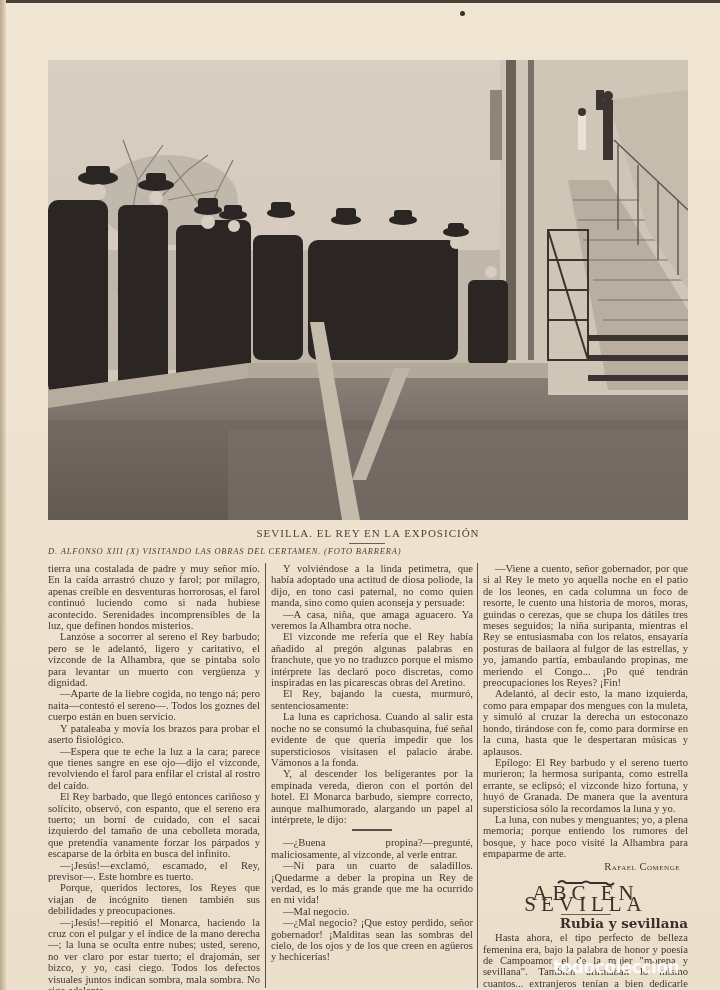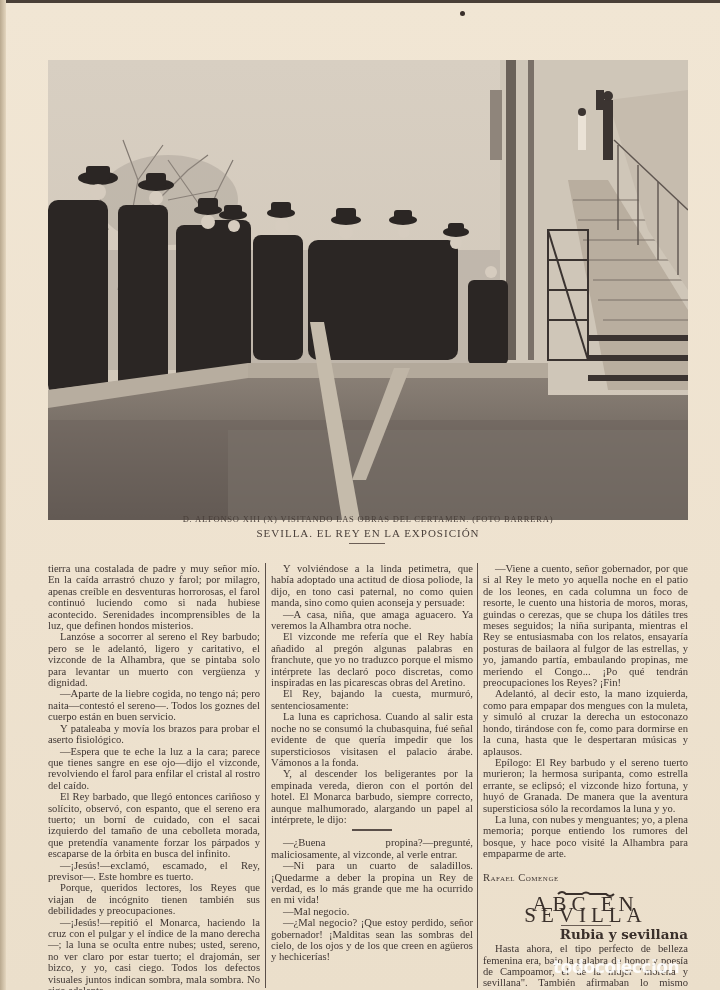--- a/index.html
+++ b/index.html
@@ -23,39 +23,39 @@
     background: #ddd4c6; overflow: hidden;
   }
   .photo svg { display:block; }
 
   .caption-title {
     position:absolute; left:48px; width:640px; top:527px; text-align:center;
     font-size:11px; letter-spacing:1px; color:#4a403b;
   }
   .caption-rule { position:absolute; left:349px; top:543px; width:36px; height:1px; background:#6b5e56; }
   .caption-sub {
-    position:absolute; left:48px; width:640px; top:514px; text-align:center;
-    font-size:8.5px; letter-spacing:0.8px; color:#4a403b;
+    position:absolute; left:48px; width:640px; top:546px; text-align:left;
+    font-size:8.5px; letter-spacing:0.8px; color:#4a403b;font-style:italic;
   }
 
   .col {
     position:absolute; top:563px; font-size:10.6px; line-height:11.4px;
     text-align: justify; color:#3e3532;
   }
   .col p { margin:0; text-indent:12px; }
   .col p.noindent { text-indent:0; }
   .col1 { left:48px; width:212px; }
   .col2 { left:271px; width:202px; }
   .col3 { left:483px; width:205px; }
   .vrule { position:absolute; top:563px; width:1px; background:#5a4f49; }
   .vr1 { left:265px; height:425px; }
   .vr2 { left:477px; height:425px; }
 
   .mid-rule { width:40px; height:2px; background:#5a4f49; margin:4px auto 6px; }
-  .sig { font-variant: small-caps; letter-spacing:0.5px; margin-top:12px; padding-right:8px; }
+  .sig { text-align:right; font-variant: small-caps; letter-spacing:0.5px; margin-top:1px; padding-right:8px; }
   .ornament { text-align:center; margin:6px 0 2px; height:8px; }
   .section-head {
     text-align:center; font-size:21px; letter-spacing:5px; color:#3a302b; margin-top:2px;
   }
   .sub-rule { width:50px; height:1px; background:#6b5e56; margin:3px auto 3px; }
   .article-head { text-align:right; font-size:13.5px; font-weight:bold; color:#3a302b; margin-bottom:3px; font-family:"DejaVu Serif", serif; }
   .watermark {
     position:absolute; left:553px; top:957px; font-family:"DejaVu Sans", sans-serif;
     font-weight:bold; font-size:17px; color:rgba(255,255,255,0.88); letter-spacing:-0.5px;
   }

